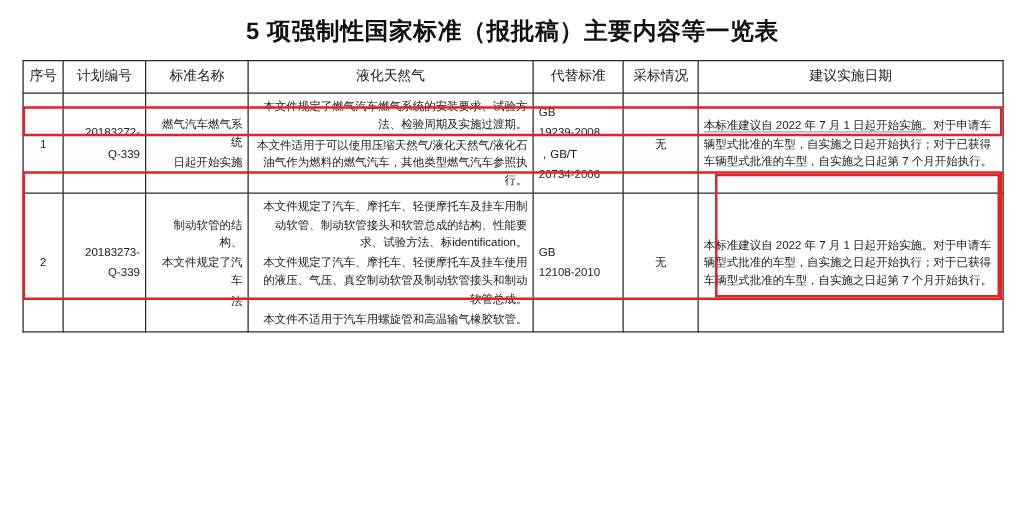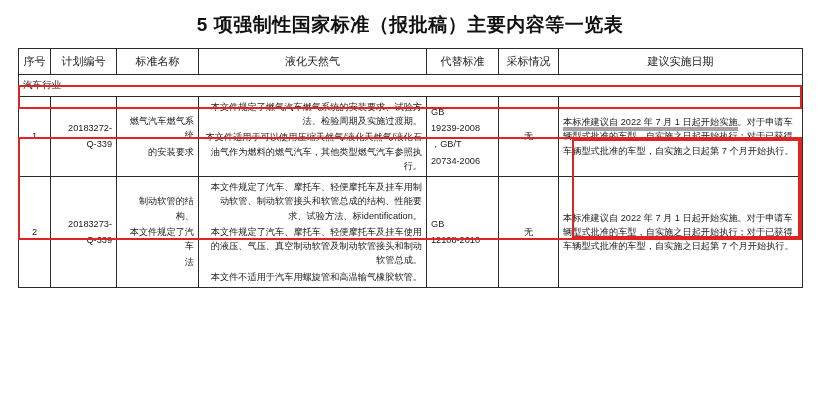--- a/index.html
+++ b/index.html
@@ -117,21 +117,21 @@
     width: 784px;
     height: 103px;
   }
   #hl-date {
     left: 572px;
     top: 139px;
     width: 228px;
     height: 99px;
   }
   .date-underline {
-    border-bottom: 4px solid #a3a3a3;
+    border-bottom: 1px solid #a3a3a3;
     padding-bottom: 0px;
   }
 </style>
 </head>
 <body>
 
 <div class="page">
 
   <div class="doc-title">5 项强制性国家标准（报批稿）主要内容等一览表</div>
 
@@ -150,33 +150,30 @@
         <th>序号</th>
         <th>计划编号</th>
         <th>标准名称</th>
         <th>液化天然气</th>
         <th>代替标准</th>
         <th>采标情况</th>
         <th>建议实施日期</th>
       </tr>
     </thead>
     <tbody>
-      <tr class="industry-row">
-        <td colspan="7">汽车行业</td>
-      </tr>
 
       <tr>
         <td class="idx">1</td>
         <td class="plan">
           <div class="p">20183272-</div>
           <div class="p">Q-339</div>
         </td>
         <td class="name">
           <div class="p">燃气汽车燃气系统</div>
-          <div class="p">的安装要求</div>
+          <div class="p">日起开始实施</div>
         </td>
         <td class="content">
           <div class="p">本文件规定了燃气汽车燃气系统的安装要求、试验方法、检验周期及实施过渡期。</div>
           <div class="p">本文件适用于可以使用压缩天然气/液化天然气/液化石油气作为燃料的燃气汽车，其他类型燃气汽车参照执行。</div>
         </td>
         <td class="replace">
           <div class="p">GB</div>
           <div class="p">19239-2008</div>
           <div class="p">，GB/T</div>
           <div class="p">20734-2006</div>

